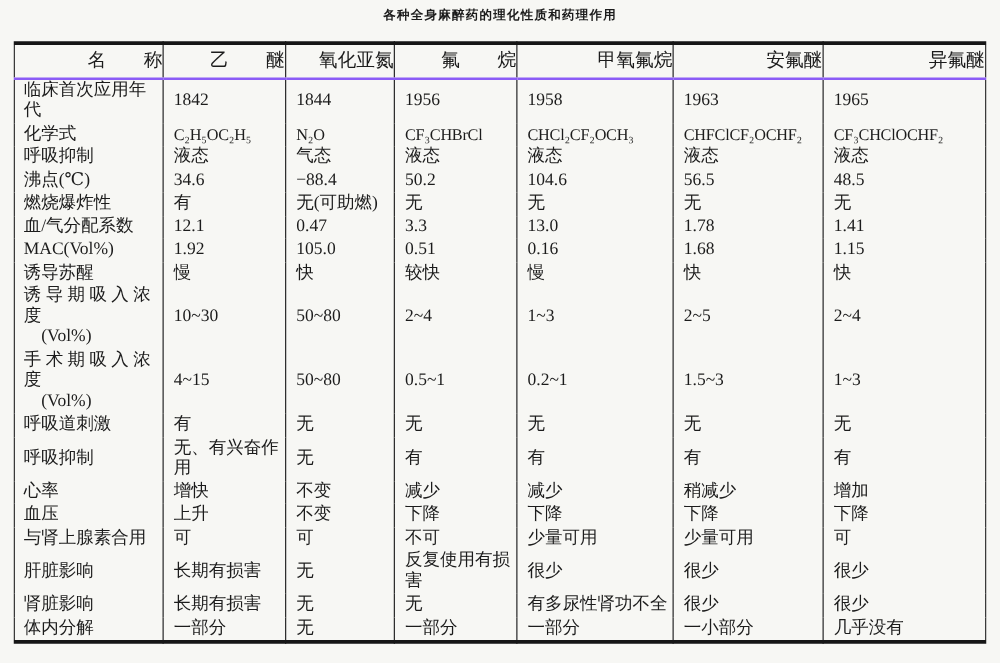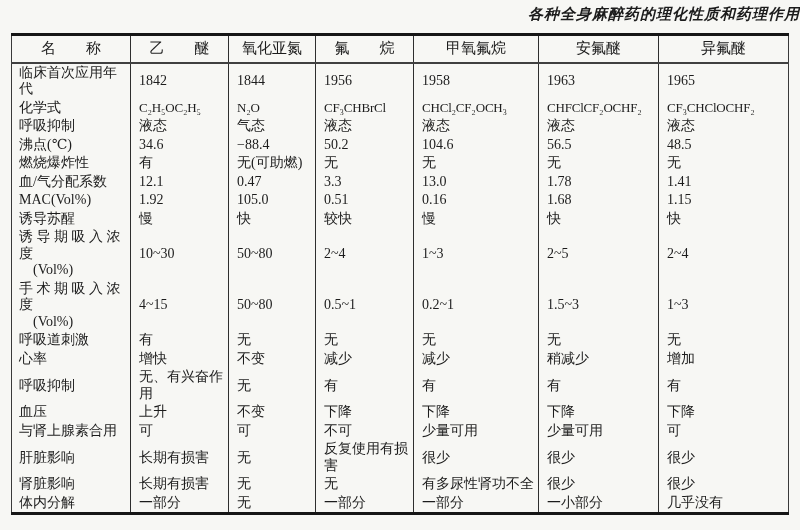--- a/index.html
+++ b/index.html
@@ -16,46 +16,45 @@
     position: relative;
     width: 800px;
     height: 530px;
   }
   .title {
     position: absolute;
     top: 5px;
     left: 0;
     right: 0;
     margin: 0;
-    text-align: right;
-    font-size: 15px;
+    text-align: center;
+    font-size: 10px;
     font-weight: bold;
     letter-spacing: 1px;
-    font-style: italic;
   }
   table.tbl {
     position: absolute;
     left: 11px;
     top: 33px;
     width: 778px;
     height: 473px;
     border-collapse: collapse;
     table-layout: fixed;
     font-size: 14px;
     border-top: 3px solid #161616;
     border-bottom: 3px solid #161616;
     border-left: 1px solid #3a3a3a;
     border-right: 1px solid #3a3a3a;
   }
   .tbl thead tr { height: 28px; }
   .tbl th {
     font-weight: normal;
     font-size: 15px;
-    text-align: center;
-    border-bottom: 2px solid #404040;
+    text-align: right;
+    border-bottom: 2px solid #8b5cf6;
     padding: 0;
     vertical-align: middle;
   }
   .tbl th + th, .tbl td + td { border-left: 1px solid #2e2e2e; }
   .tbl td {
     vertical-align: middle;
     line-height: 1.18;
     padding: 1px 2px 1px 8px;
   }
   .tbl td.label {
@@ -192,38 +191,38 @@
         <tr>
           <td class="label">呼吸道刺激</td>
           <td class="cell">有</td>
           <td class="cell">无</td>
           <td class="cell">无</td>
           <td class="cell">无</td>
           <td class="cell">无</td>
           <td class="cell">无</td>
         </tr>
         <tr>
+          <td class="label">呼吸抑制</td>
+          <td class="cell">无、有兴奋作用</td>
+          <td class="cell">无</td>
+          <td class="cell">有</td>
+          <td class="cell">有</td>
+          <td class="cell">有</td>
+          <td class="cell">有</td>
+        </tr>
+        <tr>
           <td class="label">心率</td>
           <td class="cell">增快</td>
           <td class="cell">不变</td>
           <td class="cell">减少</td>
           <td class="cell">减少</td>
           <td class="cell">稍减少</td>
           <td class="cell">增加</td>
         </tr>
         <tr>
-          <td class="label">呼吸抑制</td>
-          <td class="cell">无、有兴奋作用</td>
-          <td class="cell">无</td>
-          <td class="cell">有</td>
-          <td class="cell">有</td>
-          <td class="cell">有</td>
-          <td class="cell">有</td>
-        </tr>
-        <tr>
           <td class="label">血压</td>
           <td class="cell">上升</td>
           <td class="cell">不变</td>
           <td class="cell">下降</td>
           <td class="cell">下降</td>
           <td class="cell">下降</td>
           <td class="cell">下降</td>
         </tr>
         <tr>
           <td class="label">与肾上腺素合用</td>

